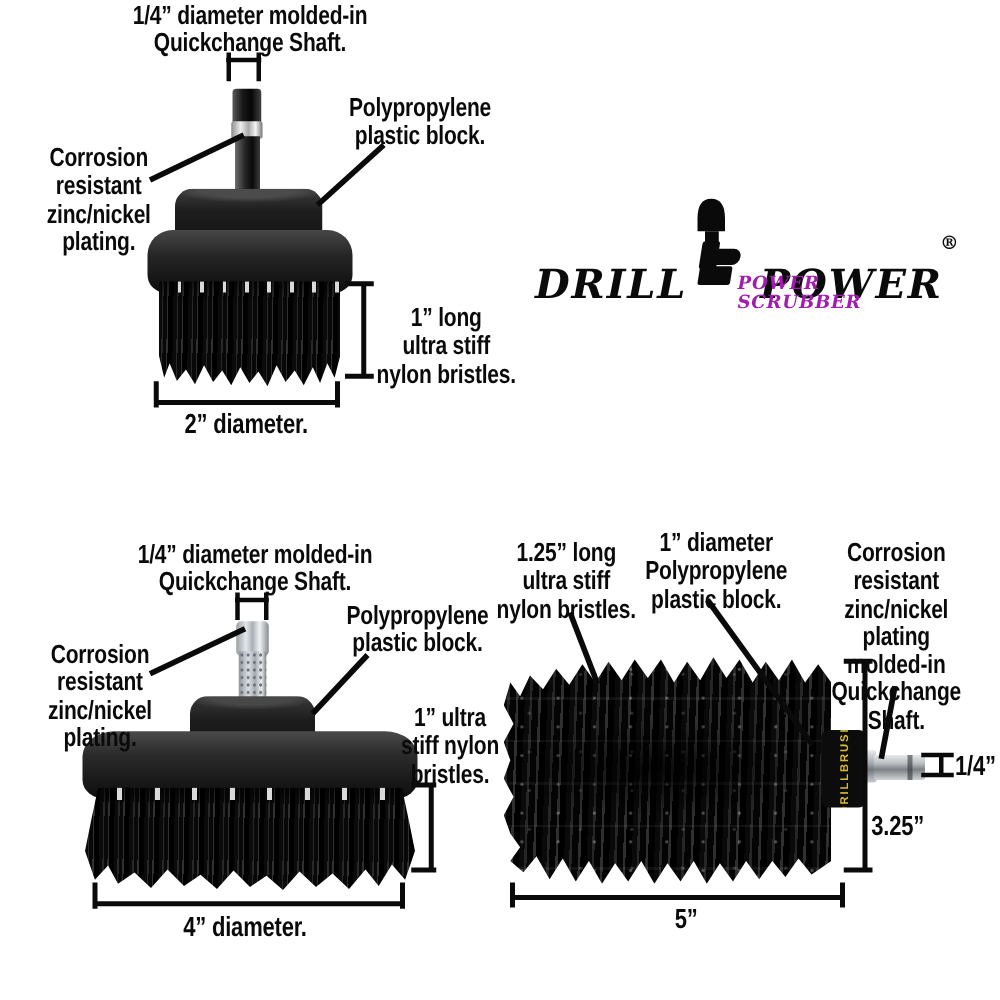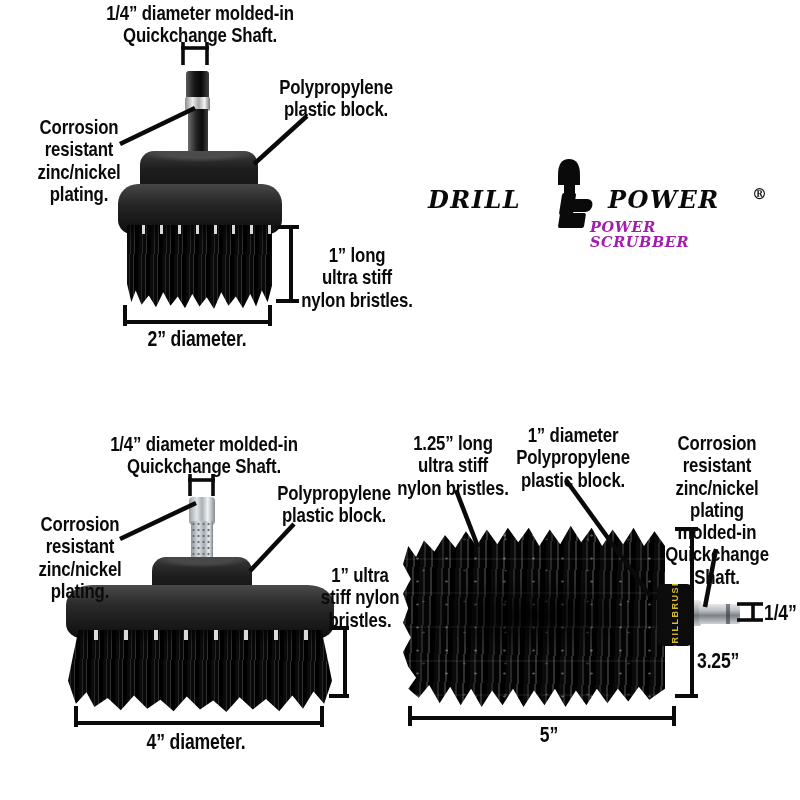--- a/index.html
+++ b/index.html
@@ -8,21 +8,21 @@
   
   .lbl{position:absolute;color:#0a0a0a;font-weight:bold;font-size:21px;line-height:1.06;
        letter-spacing:-0.2px;text-align:center;white-space:pre-line;
        transform:translateX(-50%) scaleX(0.8);transform-origin:50% 0;}
   .dim{position:absolute;color:#0a0a0a;font-weight:bold;font-size:22px;line-height:1;
        letter-spacing:-0.2px;white-space:pre-line;}
   .dim.center{transform:translateX(-50%) scaleX(0.8);transform-origin:50% 0;text-align:center;}
   .dim.left{transform:scaleX(0.8);transform-origin:0 0;}
   
   .logo-word{position:absolute;color:#0a0a0a;font-family:"DejaVu Serif",serif;
-             font-weight:bold;font-style:italic;font-size:24px;line-height:1;letter-spacing:1.5px;}
+             font-weight:bold;font-style:italic;font-size:32px;line-height:1;letter-spacing:1.5px;margin-top:23px;}
   .logo-reg{position:absolute;color:#0a0a0a;font-family:"DejaVu Serif",serif;
             font-weight:bold;font-size:15px;line-height:1;}
   .logo-tag{position:absolute;color:#a21caf;font-family:"DejaVu Serif",serif;
             font-weight:bold;font-style:italic;font-size:14.5px;line-height:1;
             letter-spacing:0.6px;width:160px;}
   
   .part{position:absolute;}
   
   .b2-hextop{left:186px;top:71px;width:23px;height:31px;border-radius:3px;
     background:linear-gradient(90deg,#5a5a5a,#191919 35%,#060606 65%,#414141);}

